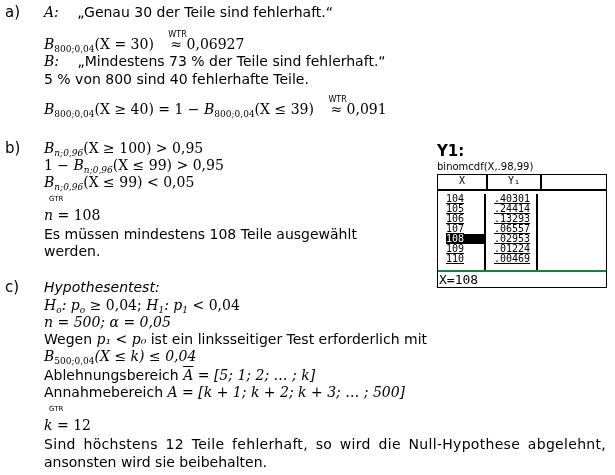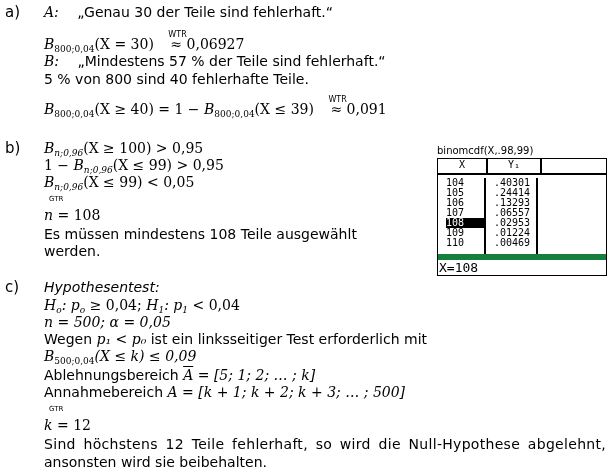--- a/index.html
+++ b/index.html
@@ -13,41 +13,41 @@
   .ovr{position:relative;display:inline-block;margin-left:12px;}
   .ovr small{position:absolute;left:-2px;top:-10px;font-family:"DejaVu Sans",sans-serif;font-size:8px;font-style:normal;}
   .it{font-style:italic;}
   .calc{position:absolute;left:437px;top:143px;width:175px;}
   .calc .ttl{font-weight:bold;font-size:15px;line-height:16px;}
   .calc .fn{font-size:10px;line-height:15px;}
   .tbl{border:1px solid #000;width:168px;font-family:"DejaVu Sans Mono",monospace;font-size:10px;}
   .tbl .hd{display:flex;border-bottom:2px solid #000;height:14px;}
   .tbl .c1{width:48px;border-right:2px solid #000;text-align:center;}
   .tbl .c2{width:52px;border-right:2px solid #000;text-align:center;}
-  .tbl .body{display:flex;height:76px;padding-top:3px;}
+  .tbl .body{display:flex;height:76px;padding-top:3px;text-decoration:underline;}
   .tbl .body .c1,.tbl .body .c2{line-height:10px;text-align:left;padding-left:8px;box-sizing:border-box;}
   .tbl .sel{background:#000;color:#fff;display:inline-block;width:38px;}
-  .tbl .foot{border-top:6px solid #15803d;font-size:13px;line-height:15px;padding-left:1px;}
+  .tbl .foot{border-top:2px solid #15803d;font-size:13px;line-height:15px;padding-left:1px;}
 </style>
 </head>
 <body>
 
 <div class="lbl" style="top:3px">a)</div>
 <div class="ln" style="left:44px;top:4px">
   <span class="m mi">A:</span>
   <span style="margin-left:14px">„Genau 30 der Teile sind fehlerhaft.“</span>
 </div>
 <div class="ln m" style="left:44px;top:36px">
   <span class="mi">B</span><sub>800;0,04</sub><span>(X = 30)</span>
   <span class="ovr"><small>WTR</small><span>≈</span></span>
   <span>0,06927</span>
 </div>
 <div class="ln" style="left:44px;top:53px">
   <span class="m mi">B:</span>
-  <span style="margin-left:14px">„Mindestens 57 % der Teile sind fehlerhaft.“</span>
+  <span style="margin-left:14px">„Mindestens 73 % der Teile sind fehlerhaft.“</span>
 </div>
 <div class="ln" style="left:44px;top:71px">5 % von 800 sind 40 fehlerhafte Teile.</div>
 <div class="ln m" style="left:44px;top:101px">
   <span class="mi">B</span><sub>800;0,04</sub><span>(X ≥ 40) = 1 − </span><span class="mi">B</span><sub>800;0,04</sub><span>(X ≤ 39)</span>
   <span class="ovr"><small>WTR</small><span>≈</span></span>
   <span>0,091</span>
 </div>
 
 <div class="lbl" style="top:139px">b)</div>
 <div class="ln m" style="left:44px;top:140px">
@@ -60,20 +60,21 @@
   <span class="mi">B</span><sub class="mi">n;0,96</sub><span>(X ≤ 99) &lt; 0,05</span>
 </div>
 <div class="ln" style="left:49px;top:195px;font-size:7px;line-height:8px">GTR</div>
 <div class="ln m" style="left:44px;top:207px">
   <span class="mi">n</span><span> = </span><span>108</span>
 </div>
 <div class="ln" style="left:44px;top:226px">Es müssen mindestens 108 Teile ausgewählt</div>
 <div class="ln" style="left:44px;top:243px">werden.</div>
 
 <div class="calc">
+  <div class="ttl">Y1:</div>
   <div class="fn">binomcdf(X,.98,99)</div>
   <div class="tbl">
     <div class="hd">
       <div class="c1">X</div>
       <div class="c2">Y₁</div>
     </div>
     <div class="body">
       <div class="c1">
         <div>104</div>
         <div>105</div>
@@ -100,21 +101,21 @@
 <div class="lbl" style="top:278px">c)</div>
 <div class="ln it" style="left:44px;top:279px">Hypothesentest:</div>
 <div class="ln m" style="left:44px;top:297px">
   <span class="mi">H<sub>o</sub>: p<sub>o</sub></span><span> ≥ 0,04;   </span><span class="mi">H<sub>1</sub>:  p<sub>1</sub></span><span> &lt; 0,04</span>
 </div>
 <div class="ln m mi" style="left:44px;top:314px">n = 500;   α = 0,05</div>
 <div class="ln" style="left:44px;top:331px">
   <span>Wegen </span><span class="m mi">p₁ &lt; p₀</span><span> ist ein linksseitiger Test erforderlich mit</span>
 </div>
 <div class="ln m" style="left:44px;top:348px">
-  <span class="mi">B</span><sub>500;0,04</sub><span class="mi">(X ≤ k) ≤ 0,09</span>
+  <span class="mi">B</span><sub>500;0,04</sub><span class="mi">(X ≤ k) ≤ 0,04</span>
 </div>
 <div class="ln" style="left:44px;top:367px">
   <span>Ablehnungsbereich </span><span class="m mi" style="text-decoration:overline">A</span><span class="m mi"> = [5; 1; 2; … ; k]</span>
 </div>
 <div class="ln" style="left:44px;top:384px">
   <span>Annahmebereich </span><span class="m mi">A = [k + 1; k + 2; k + 3; … ; 500]</span>
 </div>
 <div class="ln" style="left:49px;top:405px;font-size:7px;line-height:8px">GTR</div>
 <div class="ln m" style="left:44px;top:417px">
   <span class="mi">k</span><span> = </span><span>12</span>

